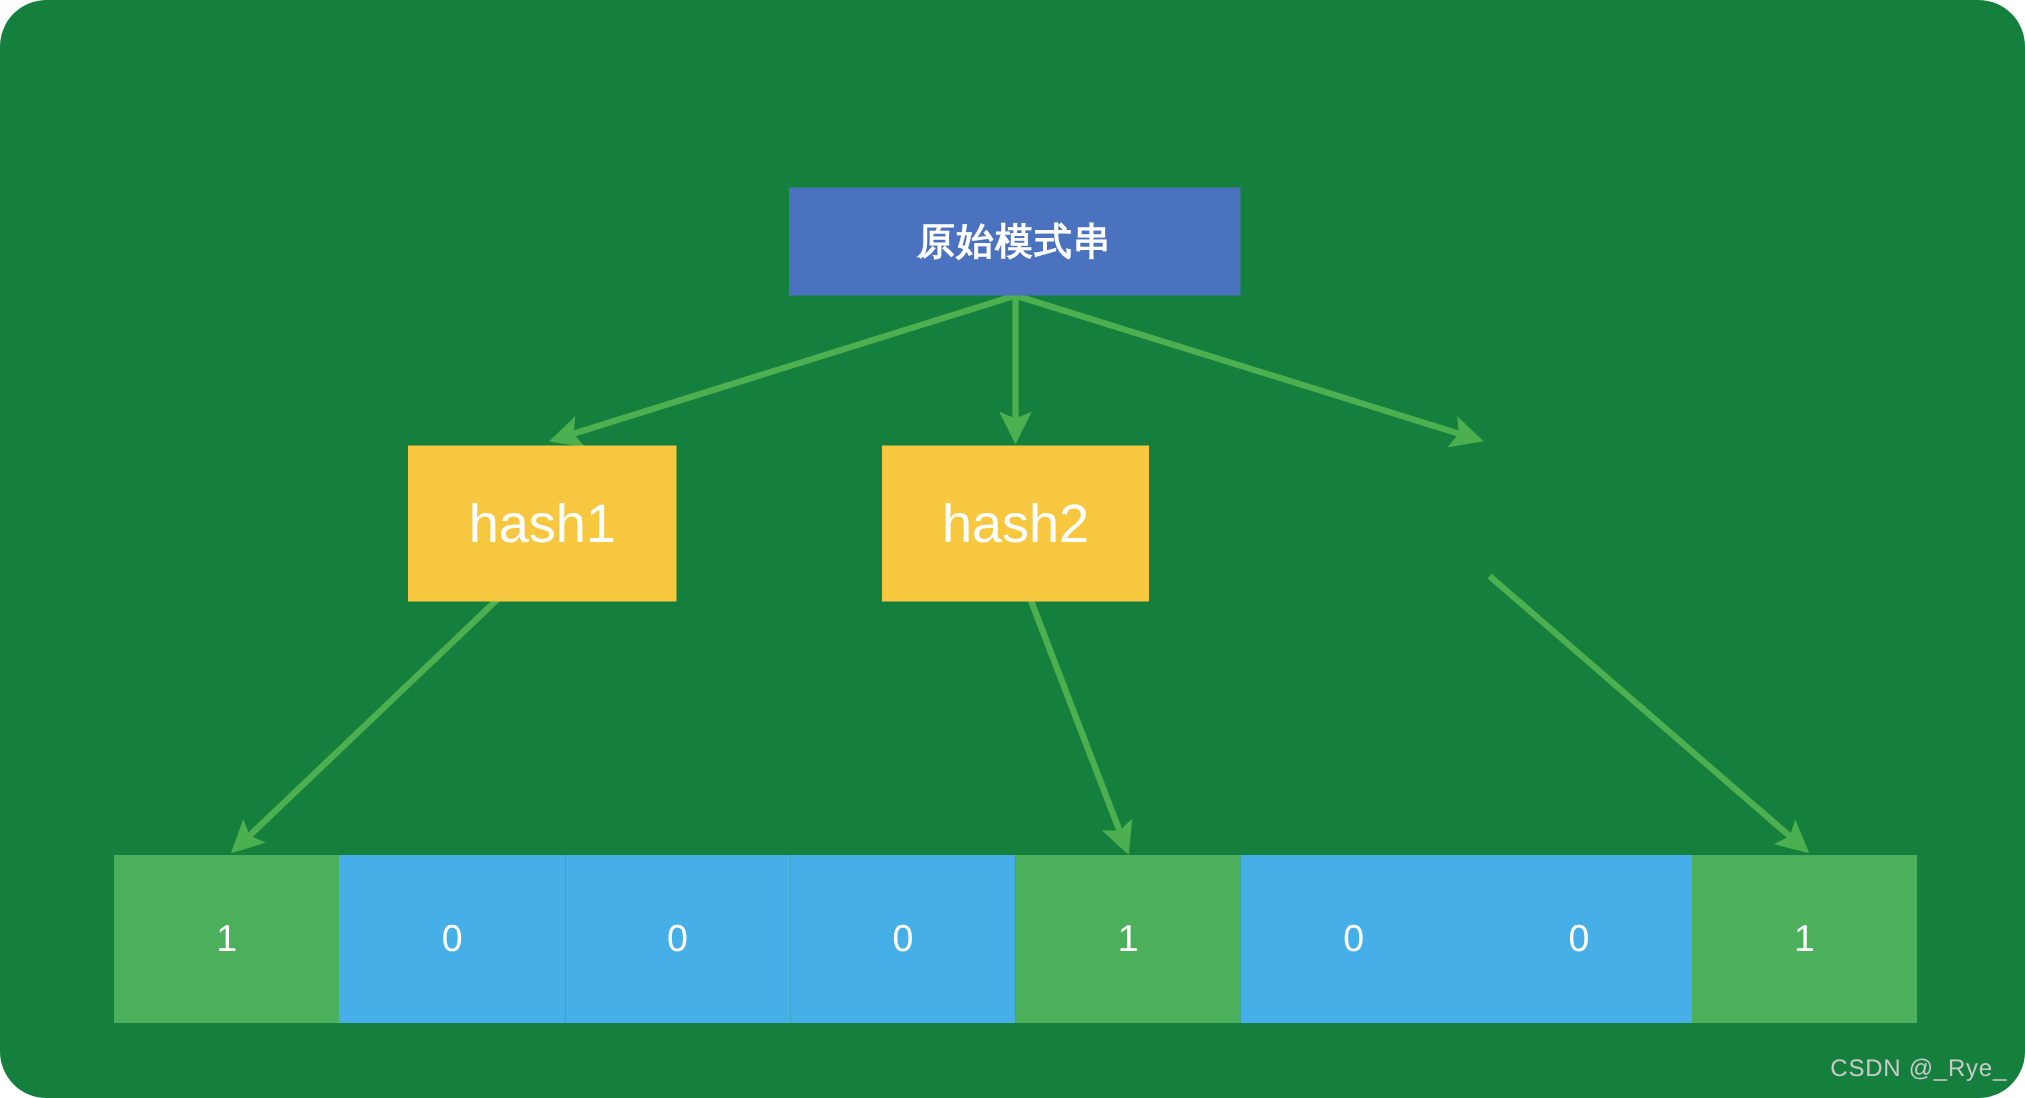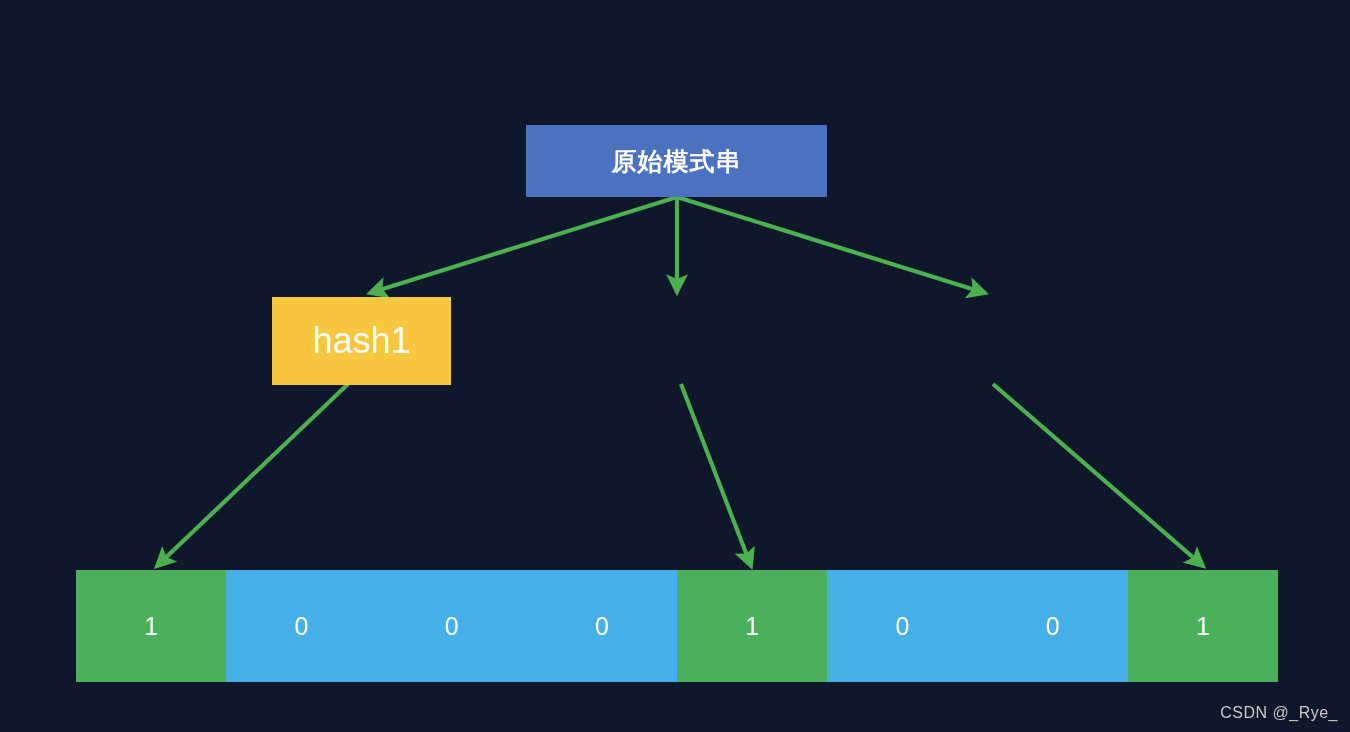--- a/index.html
+++ b/index.html
@@ -7,22 +7,23 @@
     padding: 0;
     background: #ffffff;
   }
   body {
     font-family: "Liberation Sans", "DejaVu Sans", sans-serif;
   }
   #canvas {
     position: relative;
     width: 1350px;
     height: 732px;
-    background: #0f172a;
+    background: #15803d;
     overflow: hidden;
+    border-radius: 31px;
   }
   #arrow-layer {
     position: absolute;
     left: 0;
     top: 0;
     width: 1350px;
     height: 732px;
     pointer-events: none;
   }
   .node-box {
@@ -40,21 +41,21 @@
     top: 125px;
     width: 301px;
     height: 72px;
     background: #4b72be;
     font-size: 25px;
     font-weight: bold;
     letter-spacing: 1px;
   }
   .hash-box {
     top: 297px;
-    height: 88px;
+    height: 104px;
     background: #f7c83f;
     font-size: 36px;
     font-weight: normal;
   }
   #hash-box-1 { left: 272px; width: 179px; }
   #hash-box-2 { left: 588px; width: 178px; }
   #hash-box-3 { left: 902px; width: 180px; }
 
   #bit-array {
     position: absolute;
@@ -112,20 +113,23 @@
   </svg>
 
   <div class="node-box" id="source-box">
     <span>原始模式串</span>
   </div>
 
   <div class="node-box hash-box" id="hash-box-1">
     <span>hash1</span>
   </div>
 
+  <div class="node-box hash-box" id="hash-box-2">
+    <span>hash2</span>
+  </div>
 
 
   <div id="bit-array">
     <div class="bit-cell on">
         <span>1</span>
       </div>
     <div class="bit-cell off">
         <span>0</span>
       </div>
     <div class="bit-cell off">

